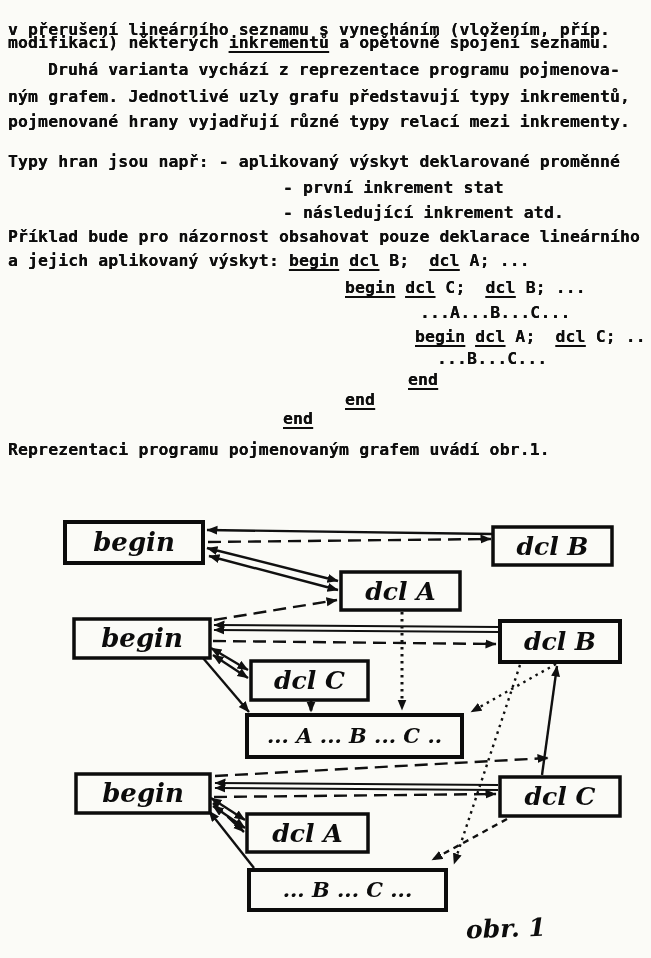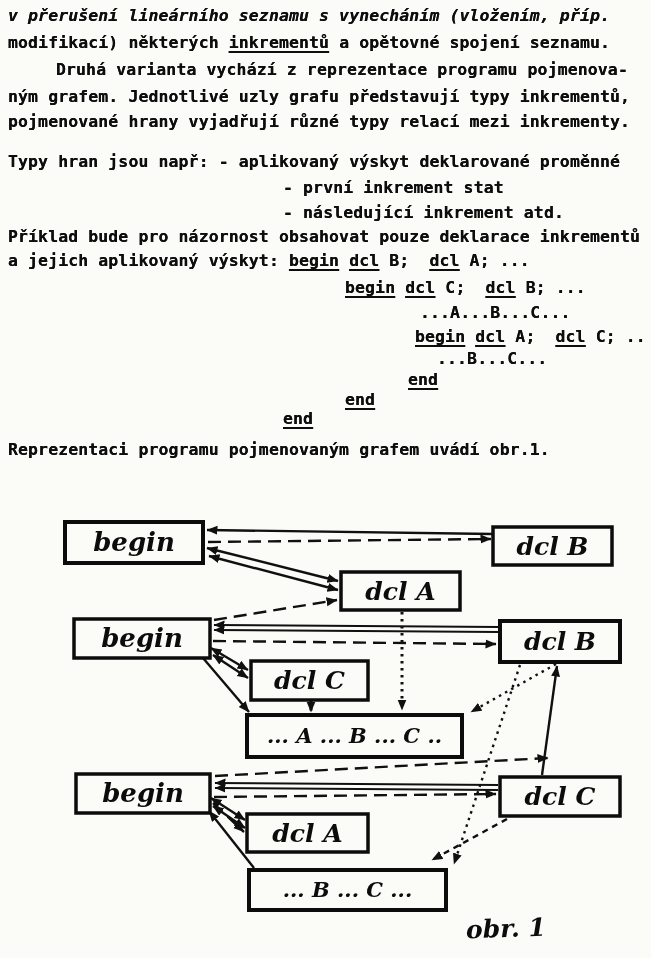--- a/index.html
+++ b/index.html
@@ -33,29 +33,29 @@
     position:absolute;left:466px;top:914px;
     font-family:"DejaVu Serif",serif;font-style:italic;font-weight:bold;
     font-size:25px;color:#0c0c0c;transform:rotate(-2deg);
   }
 </style>
 </head>
 <body>
 
 <div class="page">
   <div class="text-block">
-      <div class="tline" style="left: 8px; top: 8px; font-style: italic;"><span>v přerušení lineárního seznamu s vynecháním (vložením, příp.</span></div>
+      <div class="tline" style="left: 8px; top: 22px;"><span>v přerušení lineárního seznamu s vynecháním (vložením, příp.</span></div>
       <div class="tline" style="left: 8px; top: 35px;"><span>modifikací) některých </span><span class="ul">inkrementů</span><span> a opětovné spojení seznamu.</span></div>
-      <div class="tline" style="left: 56px; top: 62px;"><span>Druhá varianta vychází z reprezentace programu pojmenova-</span></div>
+      <div class="tline" style="left: 48px; top: 62px;"><span>Druhá varianta vychází z reprezentace programu pojmenova-</span></div>
       <div class="tline" style="left: 8px; top: 114px;"><span>pojmenované hrany vyjadřují různé typy relací mezi inkrementy.</span></div>
       <div class="tline" style="left: 8px; top: 89px;"><span>ným grafem. Jednotlivé uzly grafu představují typy inkrementů,</span></div>
       <div class="tline" style="left: 8px; top: 154px;"><span>Typy hran jsou např: - aplikovaný výskyt deklarované proměnné</span></div>
       <div class="tline" style="left: 283px; top: 180px;"><span>- první inkrement stat</span></div>
       <div class="tline" style="left: 283px; top: 205px;"><span>- následující inkrement atd.</span></div>
-      <div class="tline" style="left: 8px; top: 229px;"><span>Příklad bude pro názornost obsahovat pouze deklarace inkrementů</span></div>
+      <div class="tline" style="left: 8px; top: 229px;"><span>Příklad bude pro názornost obsahovat pouze deklarace lineárního</span></div>
       <div class="tline" style="left: 8px; top: 253px;"><span>a jejich aplikovaný výskyt: </span><span class="ul">begin</span><span> </span><span class="ul">dcl</span><span> B;  </span><span class="ul">dcl</span><span> A; ...</span></div>
       <div class="tline" style="left: 345px; top: 280px;"><span class="ul">begin</span><span> </span><span class="ul">dcl</span><span> C;  </span><span class="ul">dcl</span><span> B; ...</span></div>
       <div class="tline" style="left: 420px; top: 305px;"><span>...A...B...C...</span></div>
       <div class="tline" style="left: 415px; top: 329px;"><span class="ul">begin</span><span> </span><span class="ul">dcl</span><span> A;  </span><span class="ul">dcl</span><span> C; ..</span></div>
       <div class="tline" style="left: 437px; top: 351px; text-align: right;"><span>...B...C...</span></div>
       <div class="tline" style="left: 408px; top: 372px;"><span class="ul">end</span></div>
       <div class="tline" style="left: 345px; top: 392px;"><span class="ul">end</span></div>
       <div class="tline" style="left: 283px; top: 411px;"><span class="ul">end</span></div>
       <div class="tline" style="left: 8px; top: 442px; text-align: right;"><span>Reprezentaci programu pojmenovaným grafem uvádí obr.1.</span></div>
     </div>

